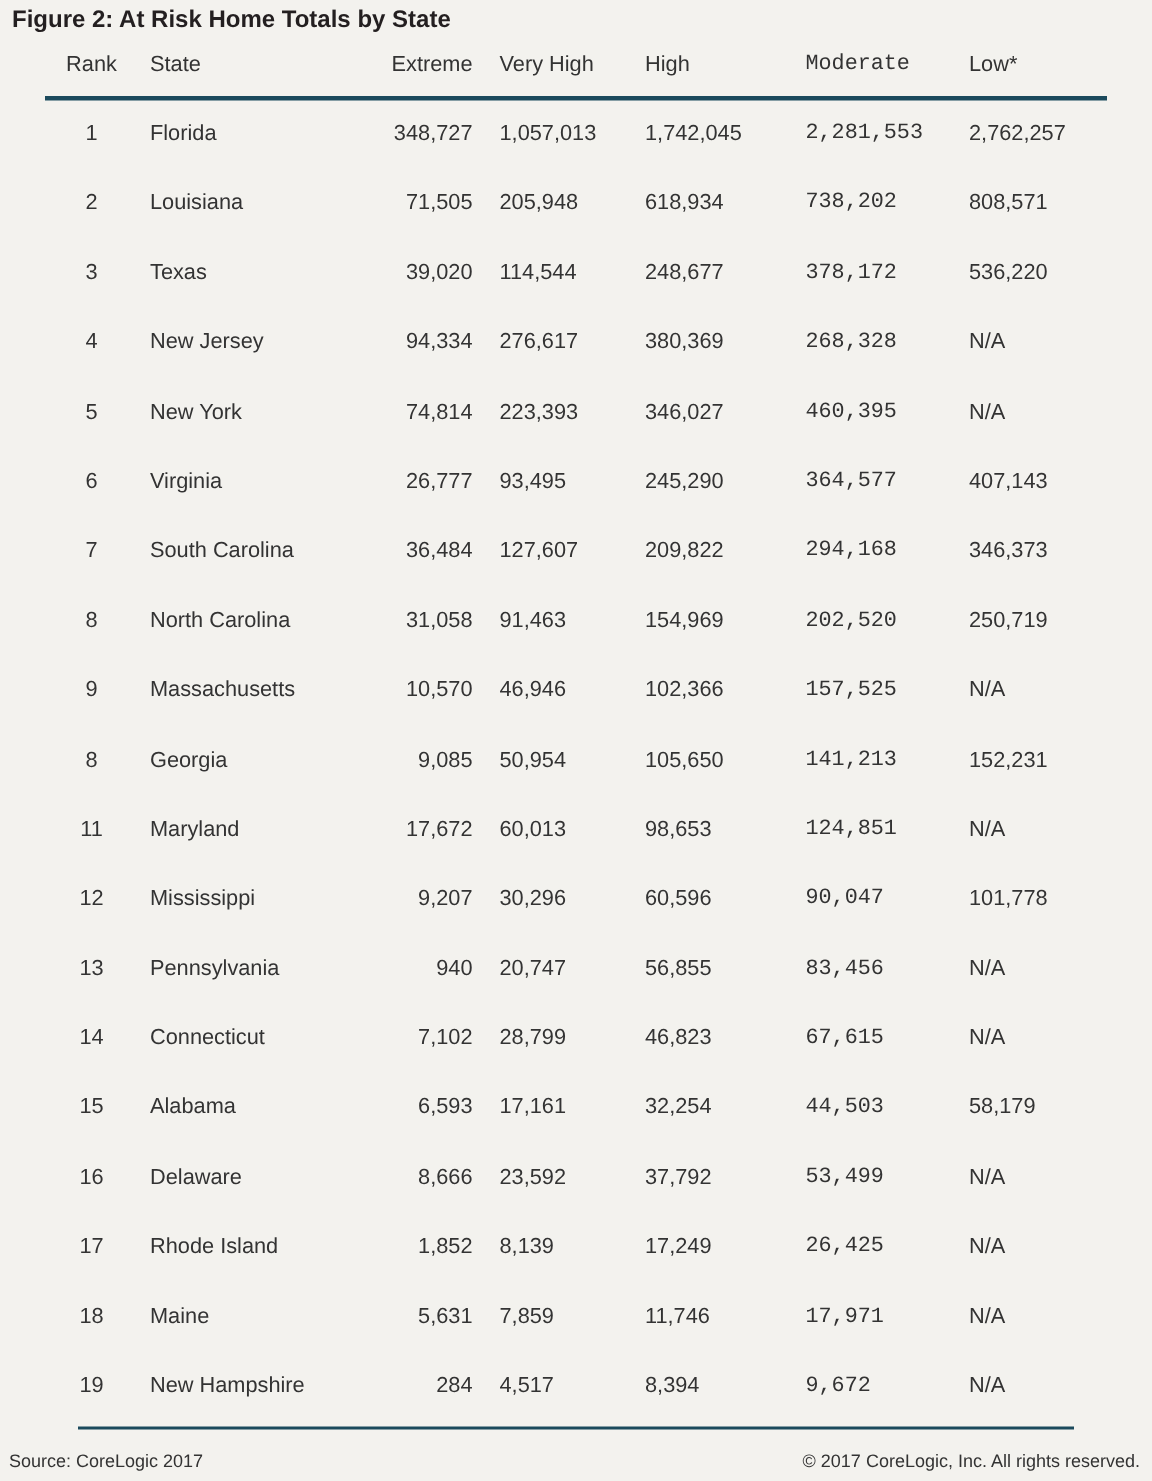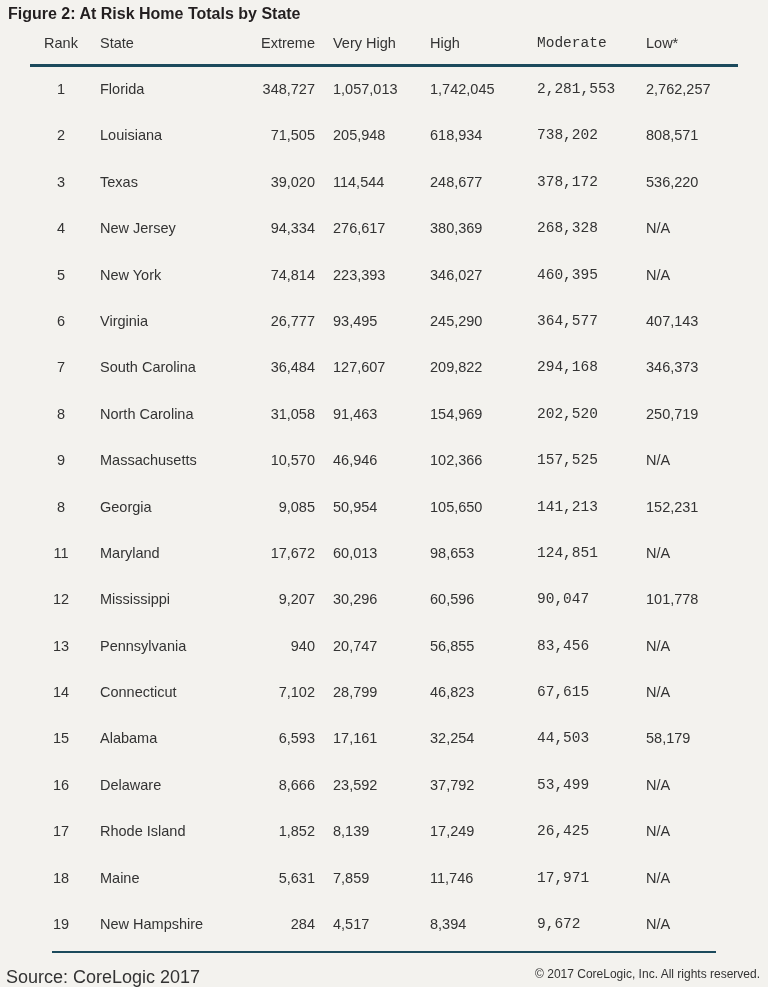--- a/index.html
+++ b/index.html
@@ -68,21 +68,21 @@
       left: 52px;
       top: 951px;
       width: 664px;
       height: 2px;
       background: #1b4a5c;
     }
     .source {
       position: absolute;
       left: 6px;
       top: 967px;
-      font-size: 18px;
+      font-size: 12px;
       color: #333;
     }
     .copyright {
       position: absolute;
       right: 8px;
       top: 967px;
       font-size: 12px;
       color: #333;
     }
   </style>

